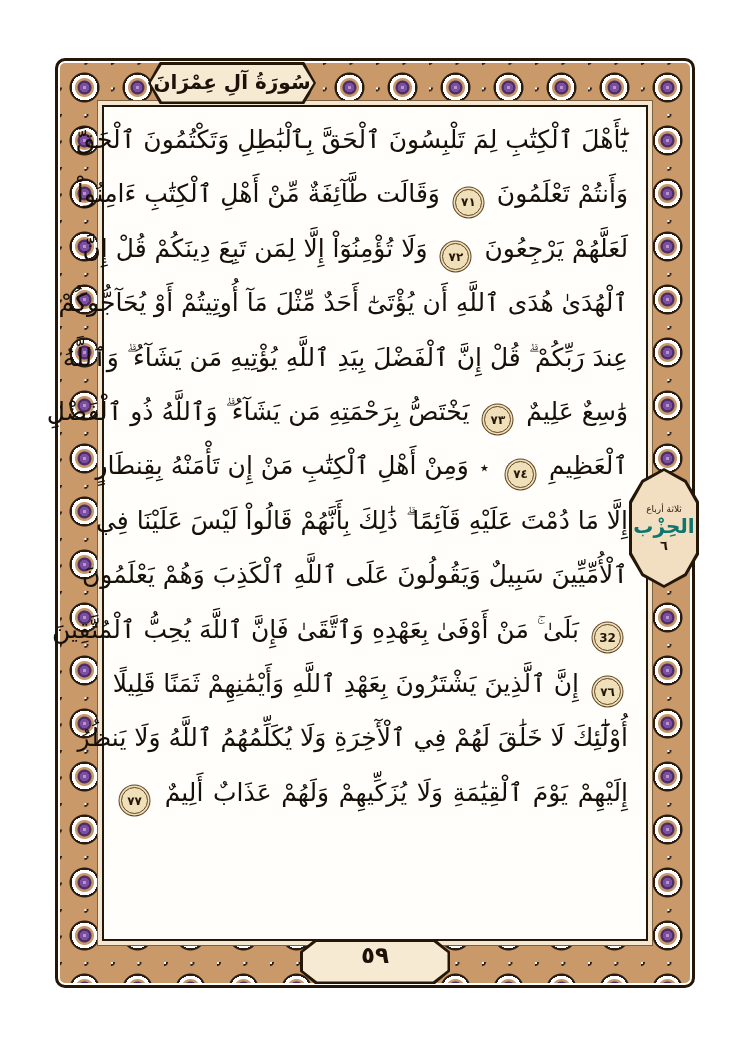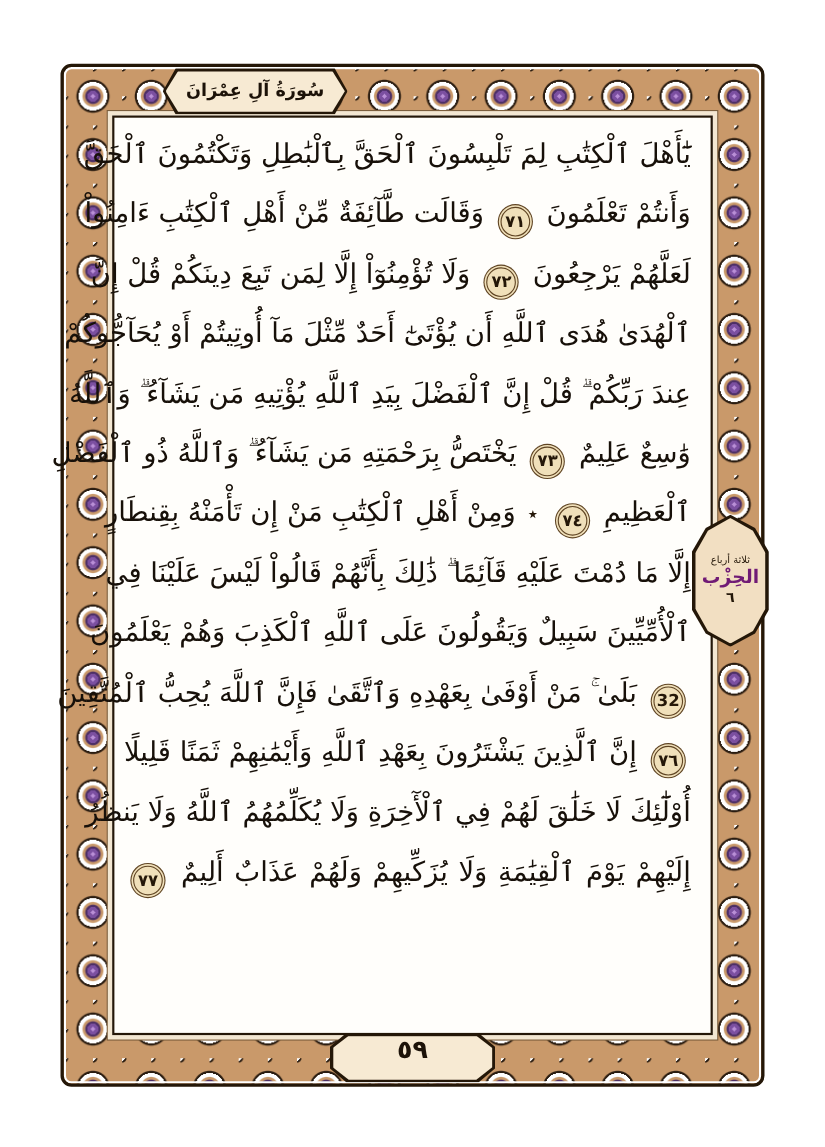--- a/index.html
+++ b/index.html
@@ -33,40 +33,40 @@
     background:#241708;
     clip-path:polygon(7% 0,93% 0,100% 50%,93% 100%,7% 100%,0 50%);
     display:flex;align-items:center;justify-content:center;
   }
   .cartouche .fill{
     position:absolute;inset:2.5px;background:#f7ead3;
     clip-path:polygon(7% 0,93% 0,100% 50%,93% 100%,7% 100%,0 50%);
     display:flex;align-items:center;justify-content:center;
   }
   .cartouche .label{
-    position:relative;font-size:16px;font-weight:bold;color:#1c1208;
+    position:relative;font-size:20px;font-weight:bold;color:#1c1208;
     white-space:nowrap;line-height:1;padding-bottom:3px;
   }
   .cartouche.juz{left:438px;width:192px;}
   .cartouche.surah{left:148px;width:168px;}
 
   
   .medallion{
     position:absolute;left:629px;top:468px;width:70px;height:120px;
     background:#241708;
     clip-path:polygon(50% 0,82% 10%,100% 28%,100% 72%,82% 90%,50% 100%,18% 90%,0 72%,0 28%,18% 10%);
     display:flex;align-items:center;justify-content:center;
   }
   .medallion .fill{
     position:absolute;inset:3px;background:#f2dfc2;
     clip-path:polygon(50% 0,82% 10%,100% 28%,100% 72%,82% 90%,50% 100%,18% 90%,0 72%,0 28%,18% 10%);
     display:flex;flex-direction:column;align-items:center;justify-content:center;gap:1px;
   }
   .medallion .small{font-size:9px;color:#241708;position:relative;}
-  .medallion .big{font-size:17px;font-weight:bold;color:#701a75;position:relative;line-height:1.1;}
+  .medallion .big{font-size:20px;font-weight:bold;color:#0f766e;position:relative;line-height:1.1;}
   .medallion .num{font-size:13px;font-weight:bold;color:#241708;position:relative;}
 
   
   .pagenum{
     position:absolute;left:300px;top:939px;width:150px;height:45px;
     background:#241708;
     clip-path:polygon(10% 0,90% 0,100% 28%,100% 72%,90% 100%,10% 100%,0 72%,0 28%);
     display:flex;align-items:center;justify-content:center;
   }
   .pagenum .fill{
@@ -86,21 +86,21 @@
     font-size:25px;color:#171009;
     text-align:justify;text-align-last:justify;
     white-space:nowrap;overflow:visible;
   }
   .qt{font-family:"DejaVu Sans",sans-serif;}
   .ayah{
     display:inline-flex;align-items:center;justify-content:center;
     width:25px;height:25px;border-radius:50%;
     background:#f0e0ba;border:1.5px solid #5f4423;
     box-shadow:0 0 0 1.5px #f0e0ba,0 0 0 2.5px #5f4423;
-    font-size:15px;font-weight:bold;color:#241708;
+    font-size:12px;font-weight:bold;color:#241708;
     vertical-align:-4px;margin:0 7px;line-height:1;
   }
   .rub{
     font-size:17px;color:#241708;margin:0 3px;vertical-align:1px;
   }
 </style>
 </head>
 <body>
 
 <div class="page">

